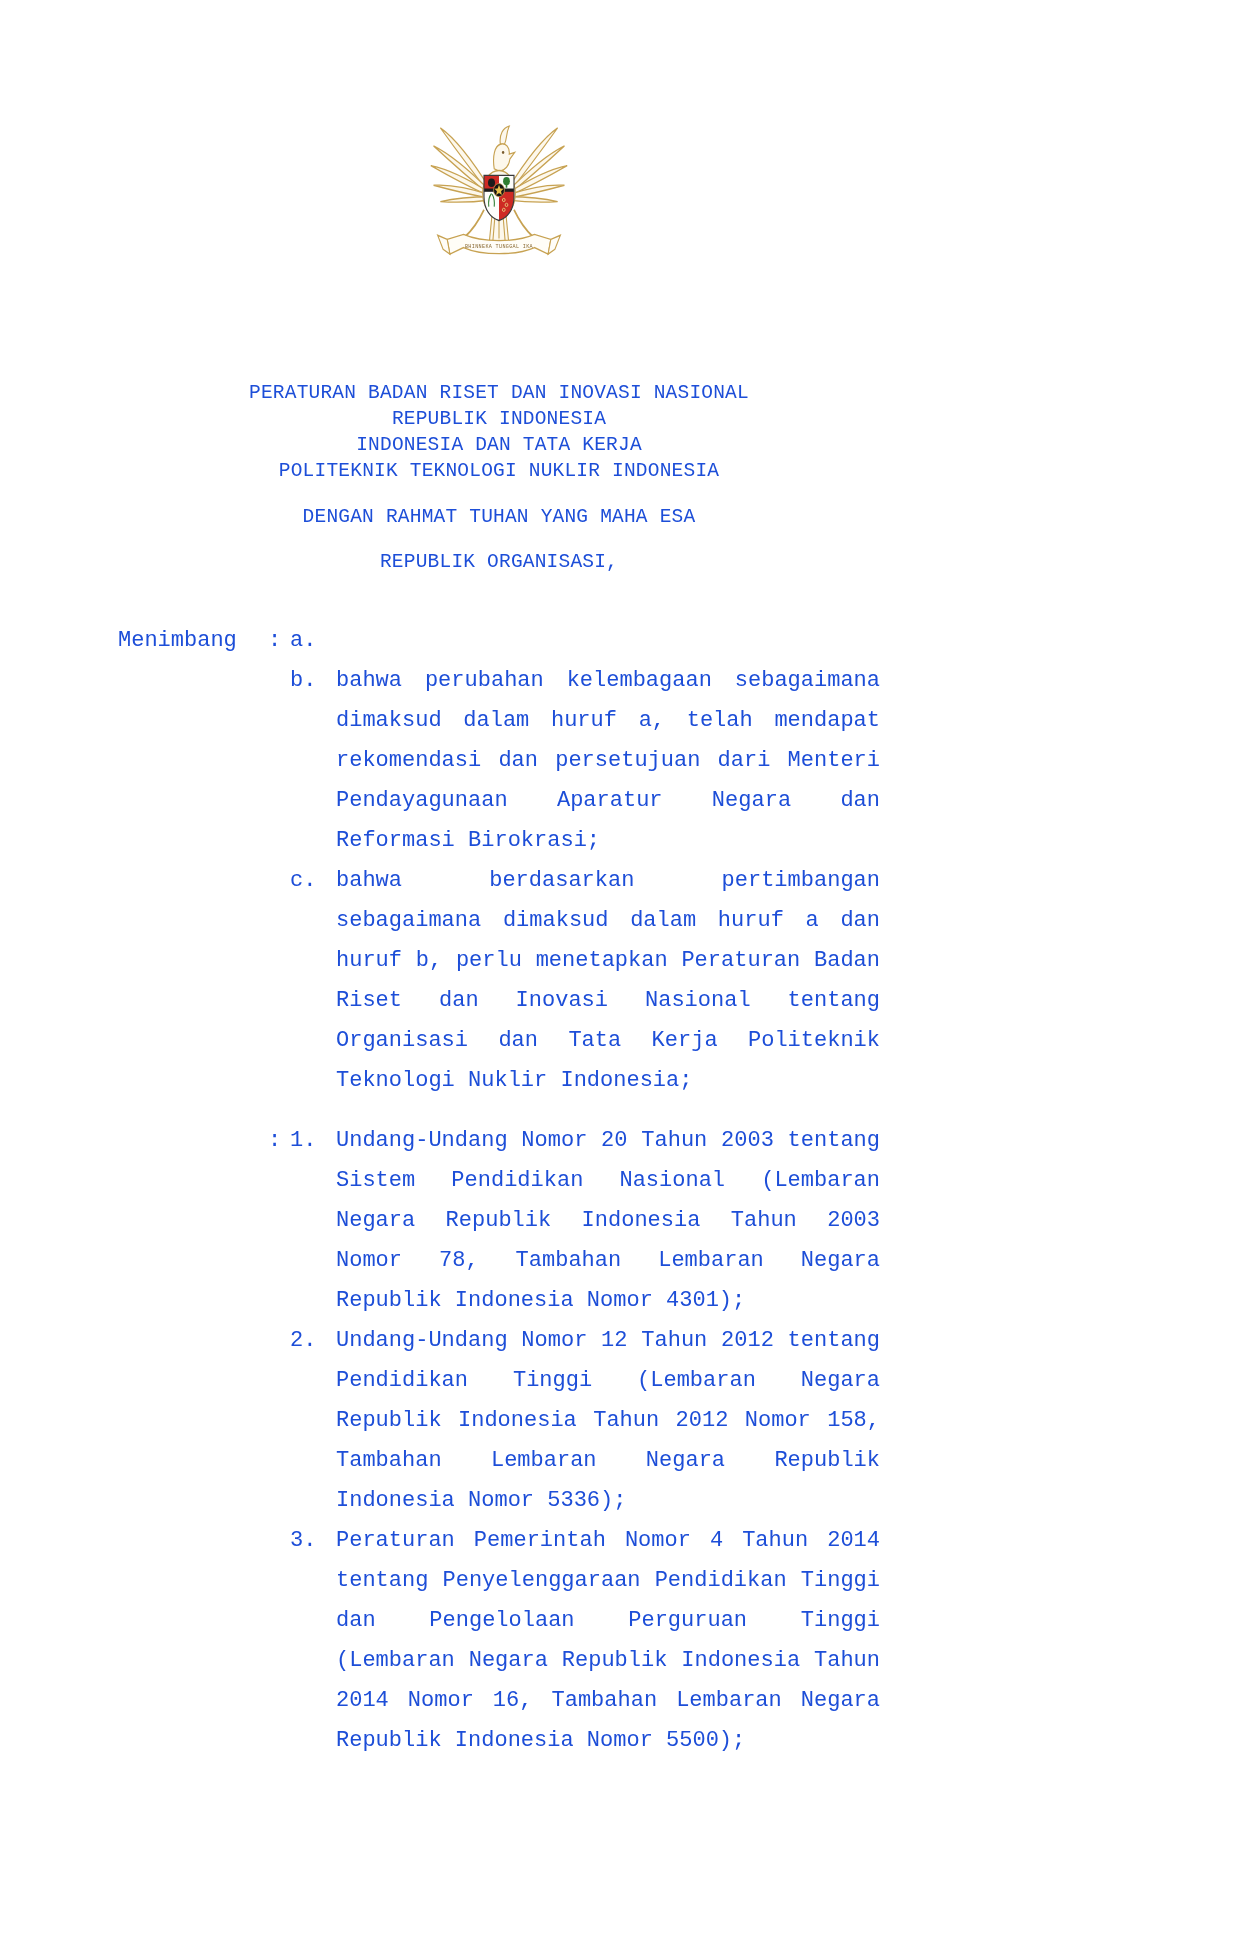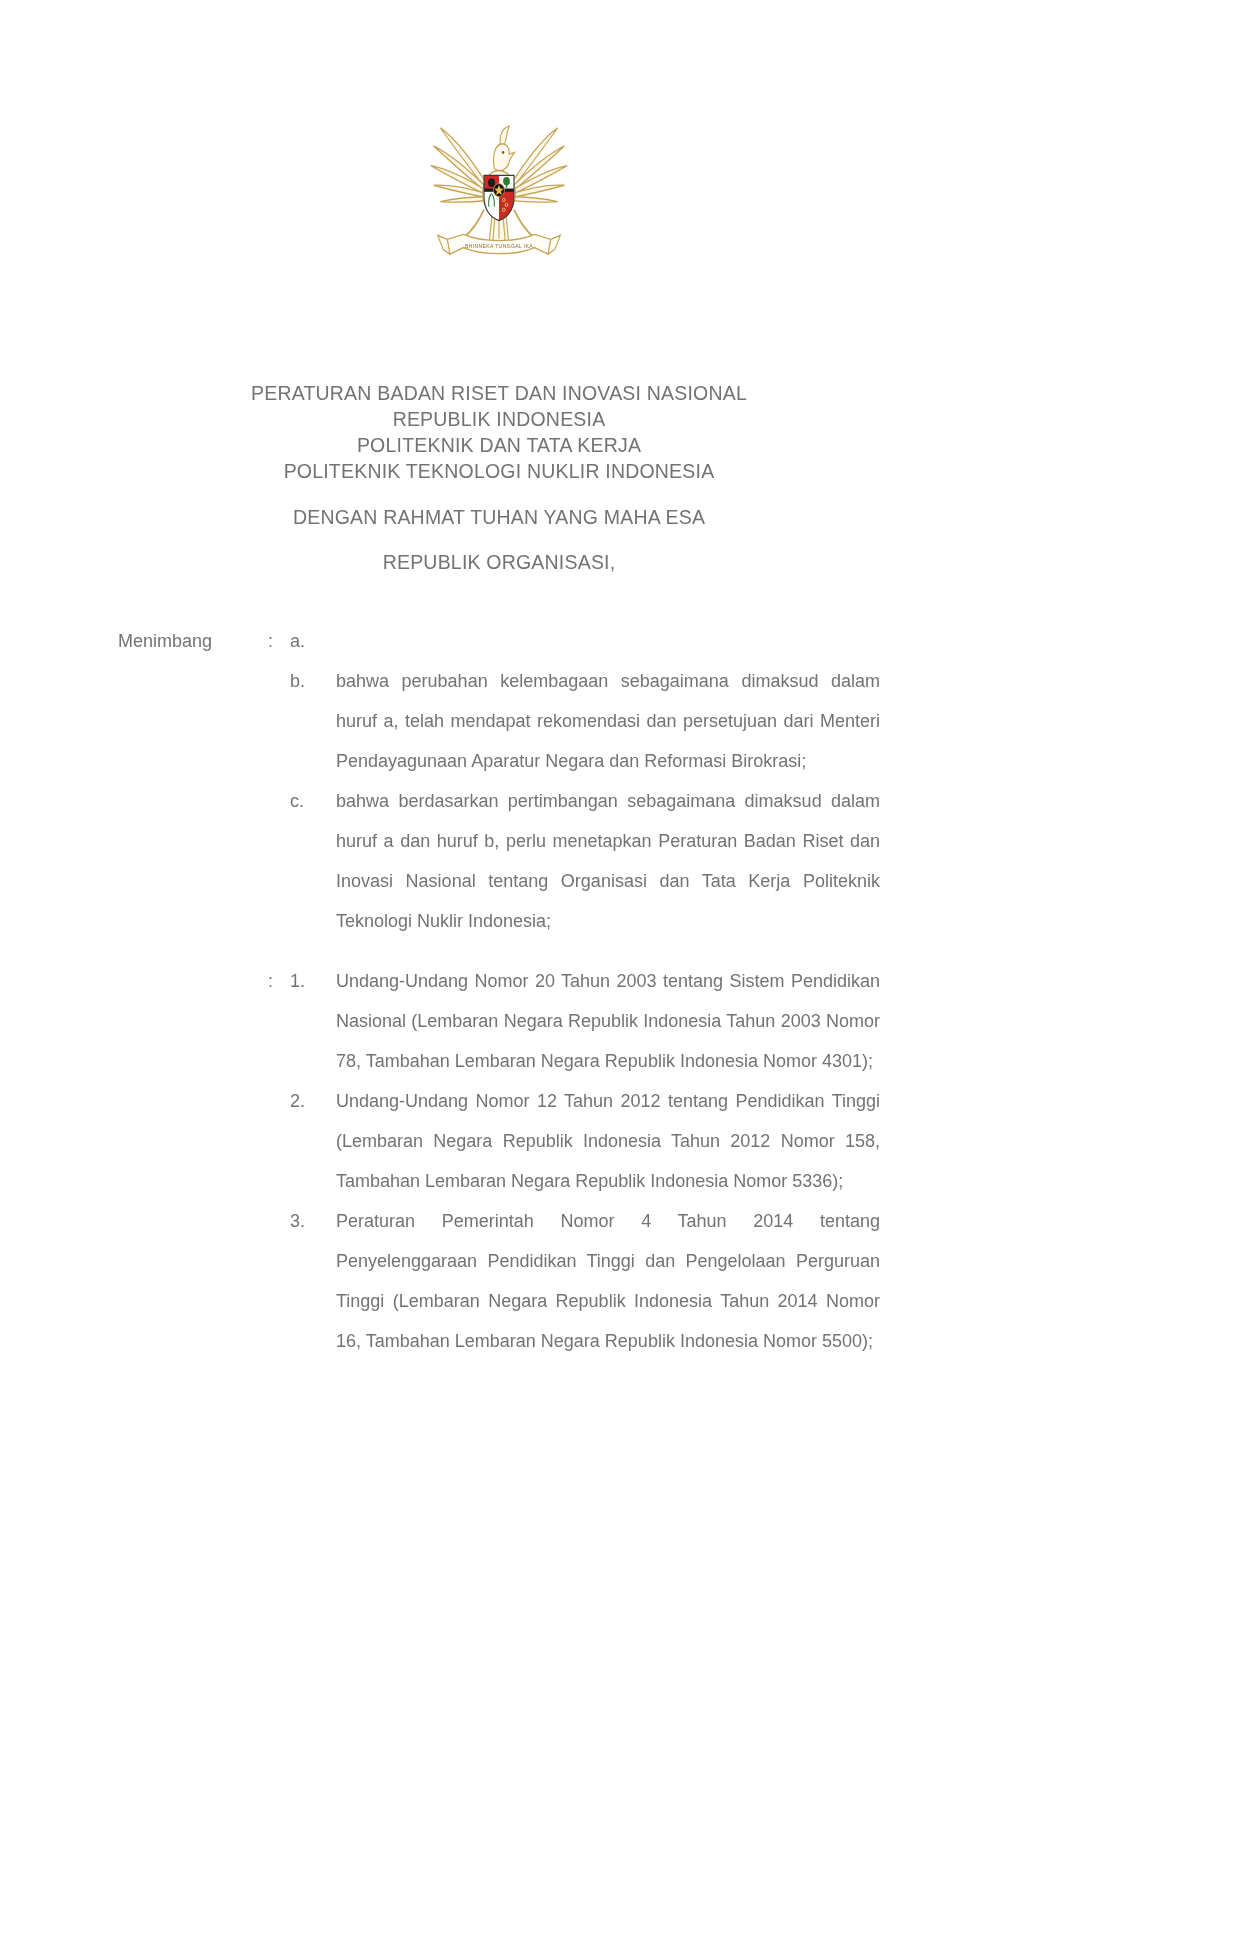--- a/index.html
+++ b/index.html
@@ -3,22 +3,22 @@
 <meta charset="utf-8">
 <title>Document</title>
 <style>
   * { margin:0; padding:0; box-sizing:border-box; }
   html, body { background:#ffffff; }
   .page {
     position:relative;
     width:1241px;
     height:1950px;
     background:#ffffff;
-    font-family:Liberation Sans, sans-serif;
-    color:#737373;
+    font-family:Liberation Mono, monospace;
+    color:#1d4ed8;
     overflow:hidden;
   }
   .content {
     position:absolute;
     left:118px;
     top:0;
     width:762px;
   }
   .emblem {
     margin:118px auto 0;
@@ -34,21 +34,21 @@
     line-height:26px;
     letter-spacing:0.2px;
   }
   .gap-sm { height:20px; }
   .gap-md { height:19px; }
 
   .sections { margin-top:46px; }
   .section {
     display:grid;
     grid-template-columns:150px 22px 46px 1fr;
-    font-size:18px;
+    font-size:22px;
     line-height:40px;
   }
   .section + .section { margin-top:20px; }
   .sec-label { grid-column:1; grid-row:1; }
   .sec-colon { grid-column:2; grid-row:1; text-align:left; }
   .item-marker { grid-column:3; }
   .item-text {
     grid-column:4;
     text-align:justify;
     text-justify:inter-word;
@@ -129,21 +129,21 @@
           <path d="M34 148 L20 143 L28 160 L38 166 Z" fill="#FFFDF7" stroke="#C7A252" stroke-width="1.6"></path>
           <path d="M186 148 L200 143 L192 160 L182 166 Z" fill="#FFFDF7" stroke="#C7A252" stroke-width="1.6"></path>
           <text x="110" y="158" text-anchor="middle" font-size="7.5" fill="#8a6a34" letter-spacing="0.5">BHINNEKA TUNGGAL IKA</text>
         </g>
       </svg>
     </div>
 
     <div class="title-block">
       <div>PERATURAN BADAN RISET DAN INOVASI NASIONAL</div>
       <div>REPUBLIK INDONESIA</div>
-      <div>POLITEKNIK DAN TATA KERJA</div>
+      <div>INDONESIA DAN TATA KERJA</div>
       <div>POLITEKNIK TEKNOLOGI NUKLIR INDONESIA</div>
       <div class="gap-sm"></div>
       <div>DENGAN RAHMAT TUHAN YANG MAHA ESA</div>
       <div class="gap-md"></div>
       <div>REPUBLIK ORGANISASI,</div>
     </div>
 
     <div class="sections">
 
       <div class="section">

